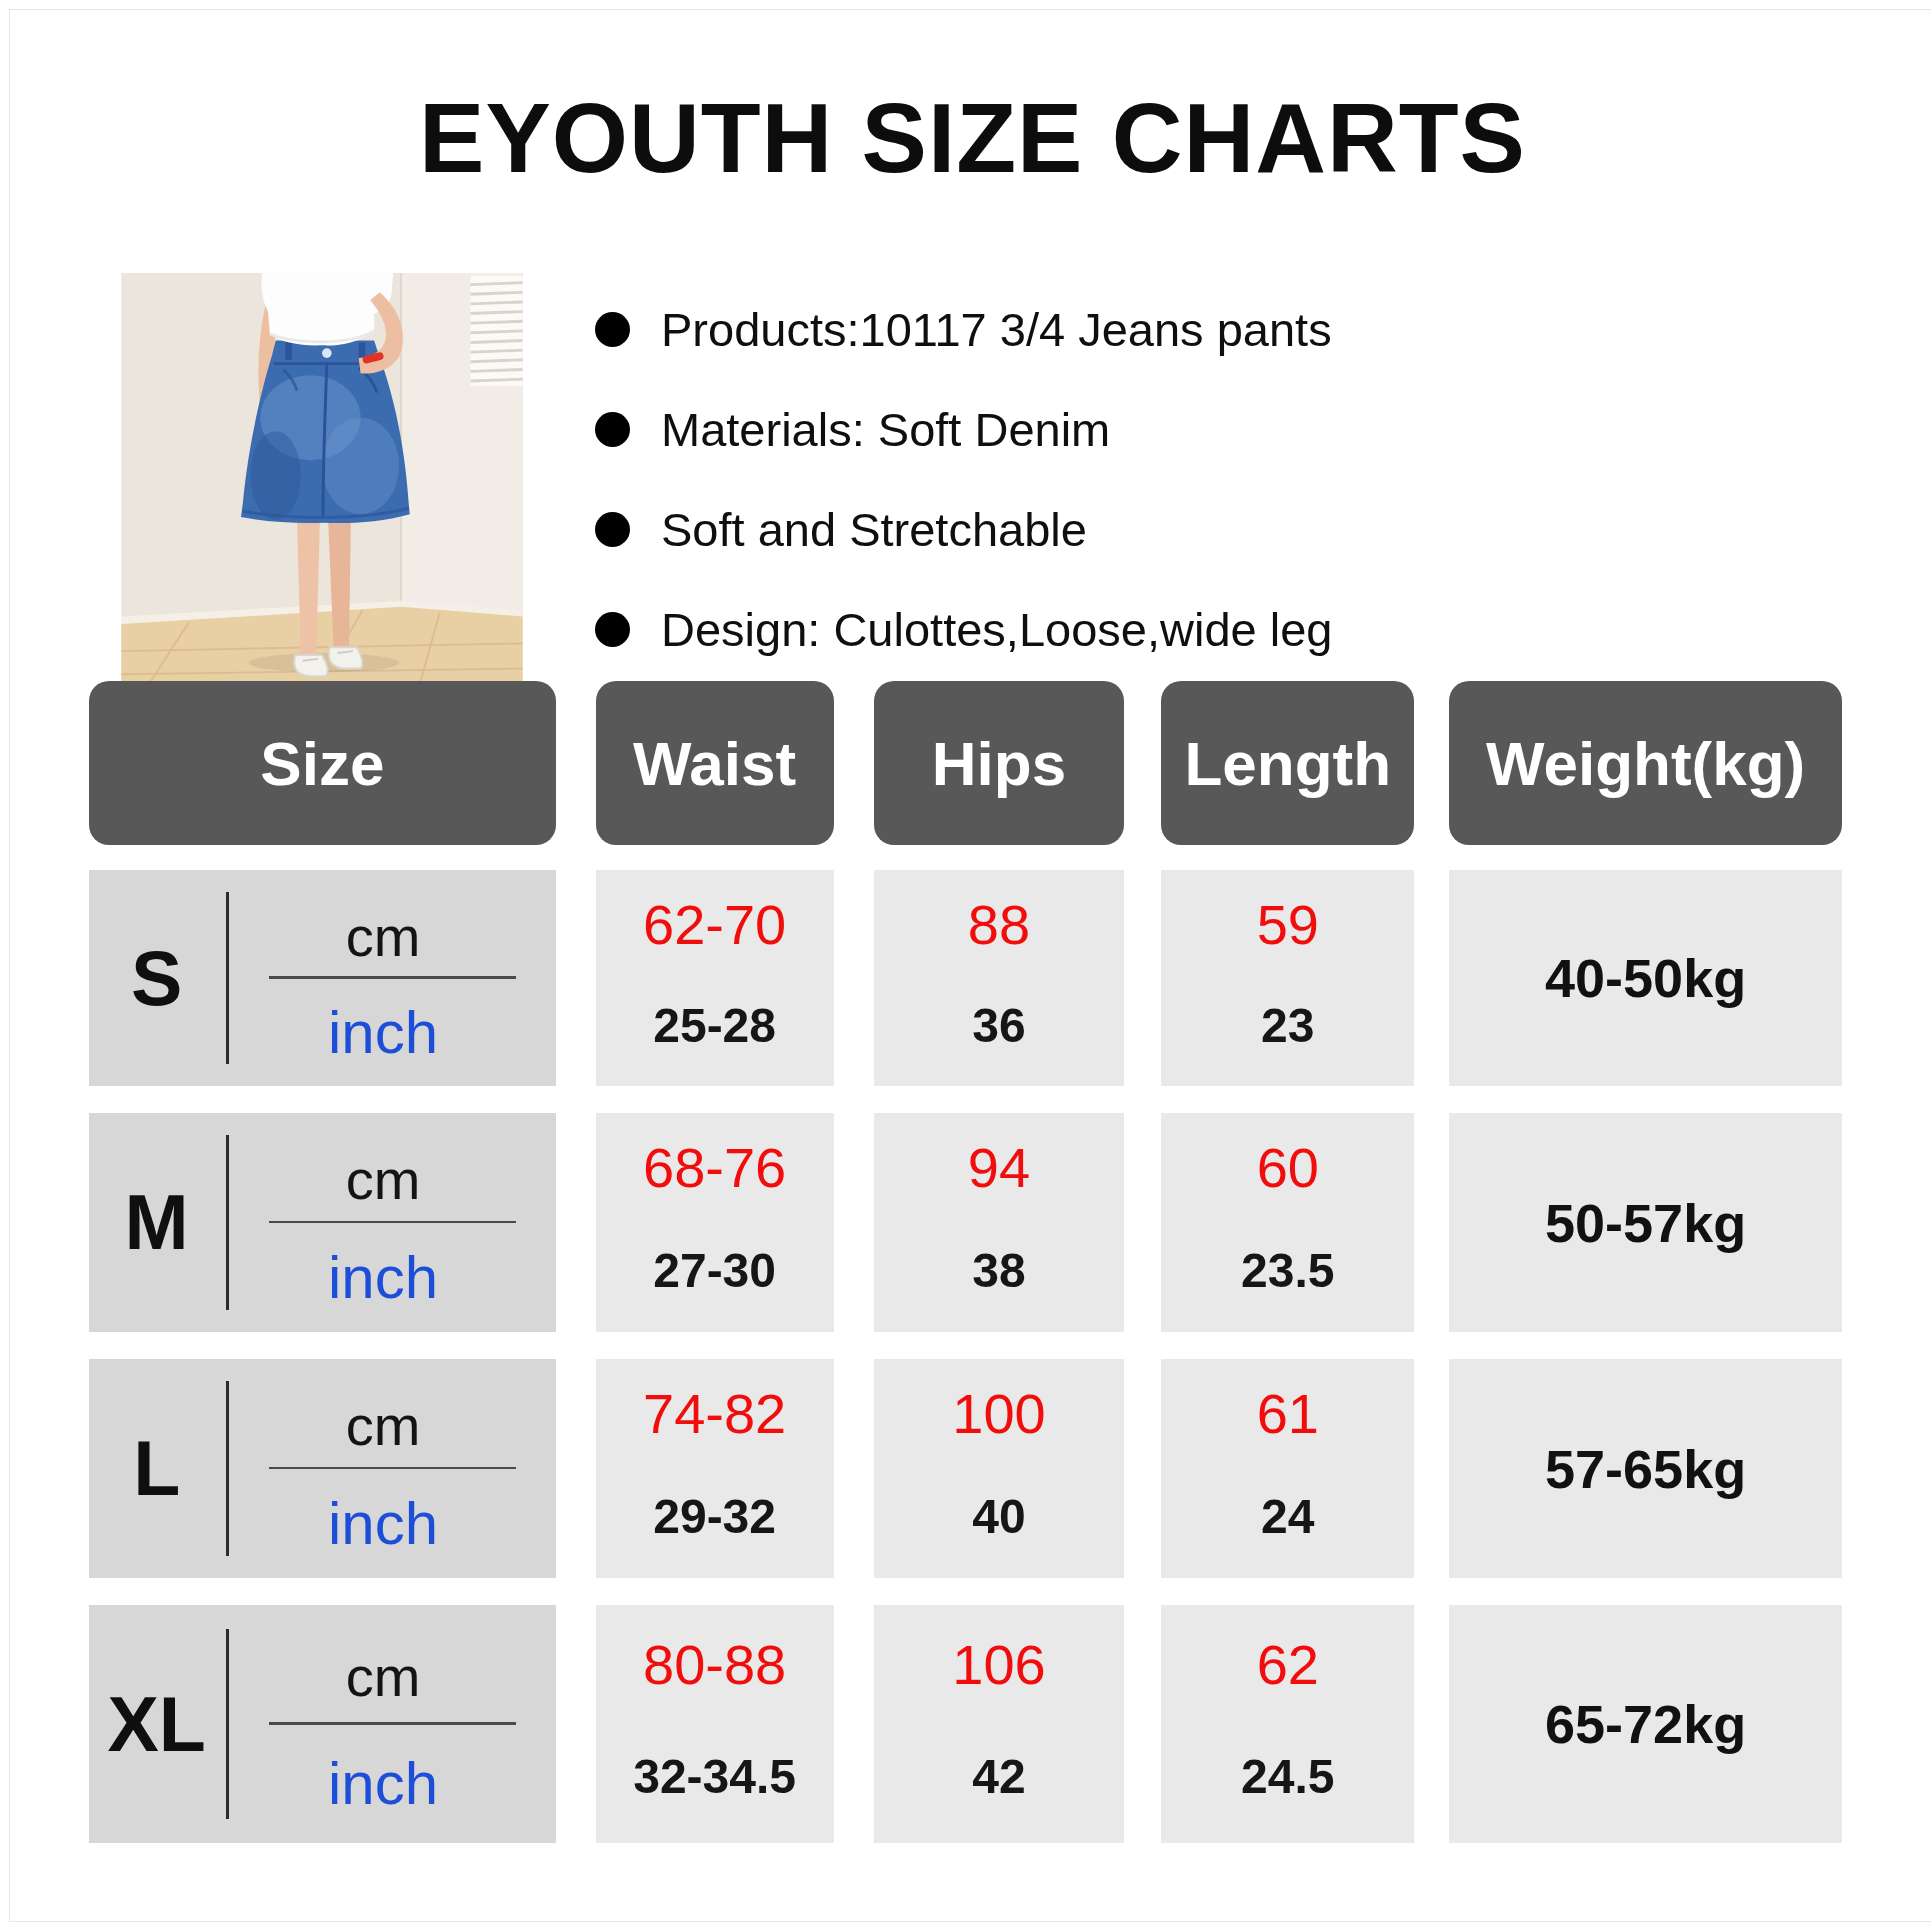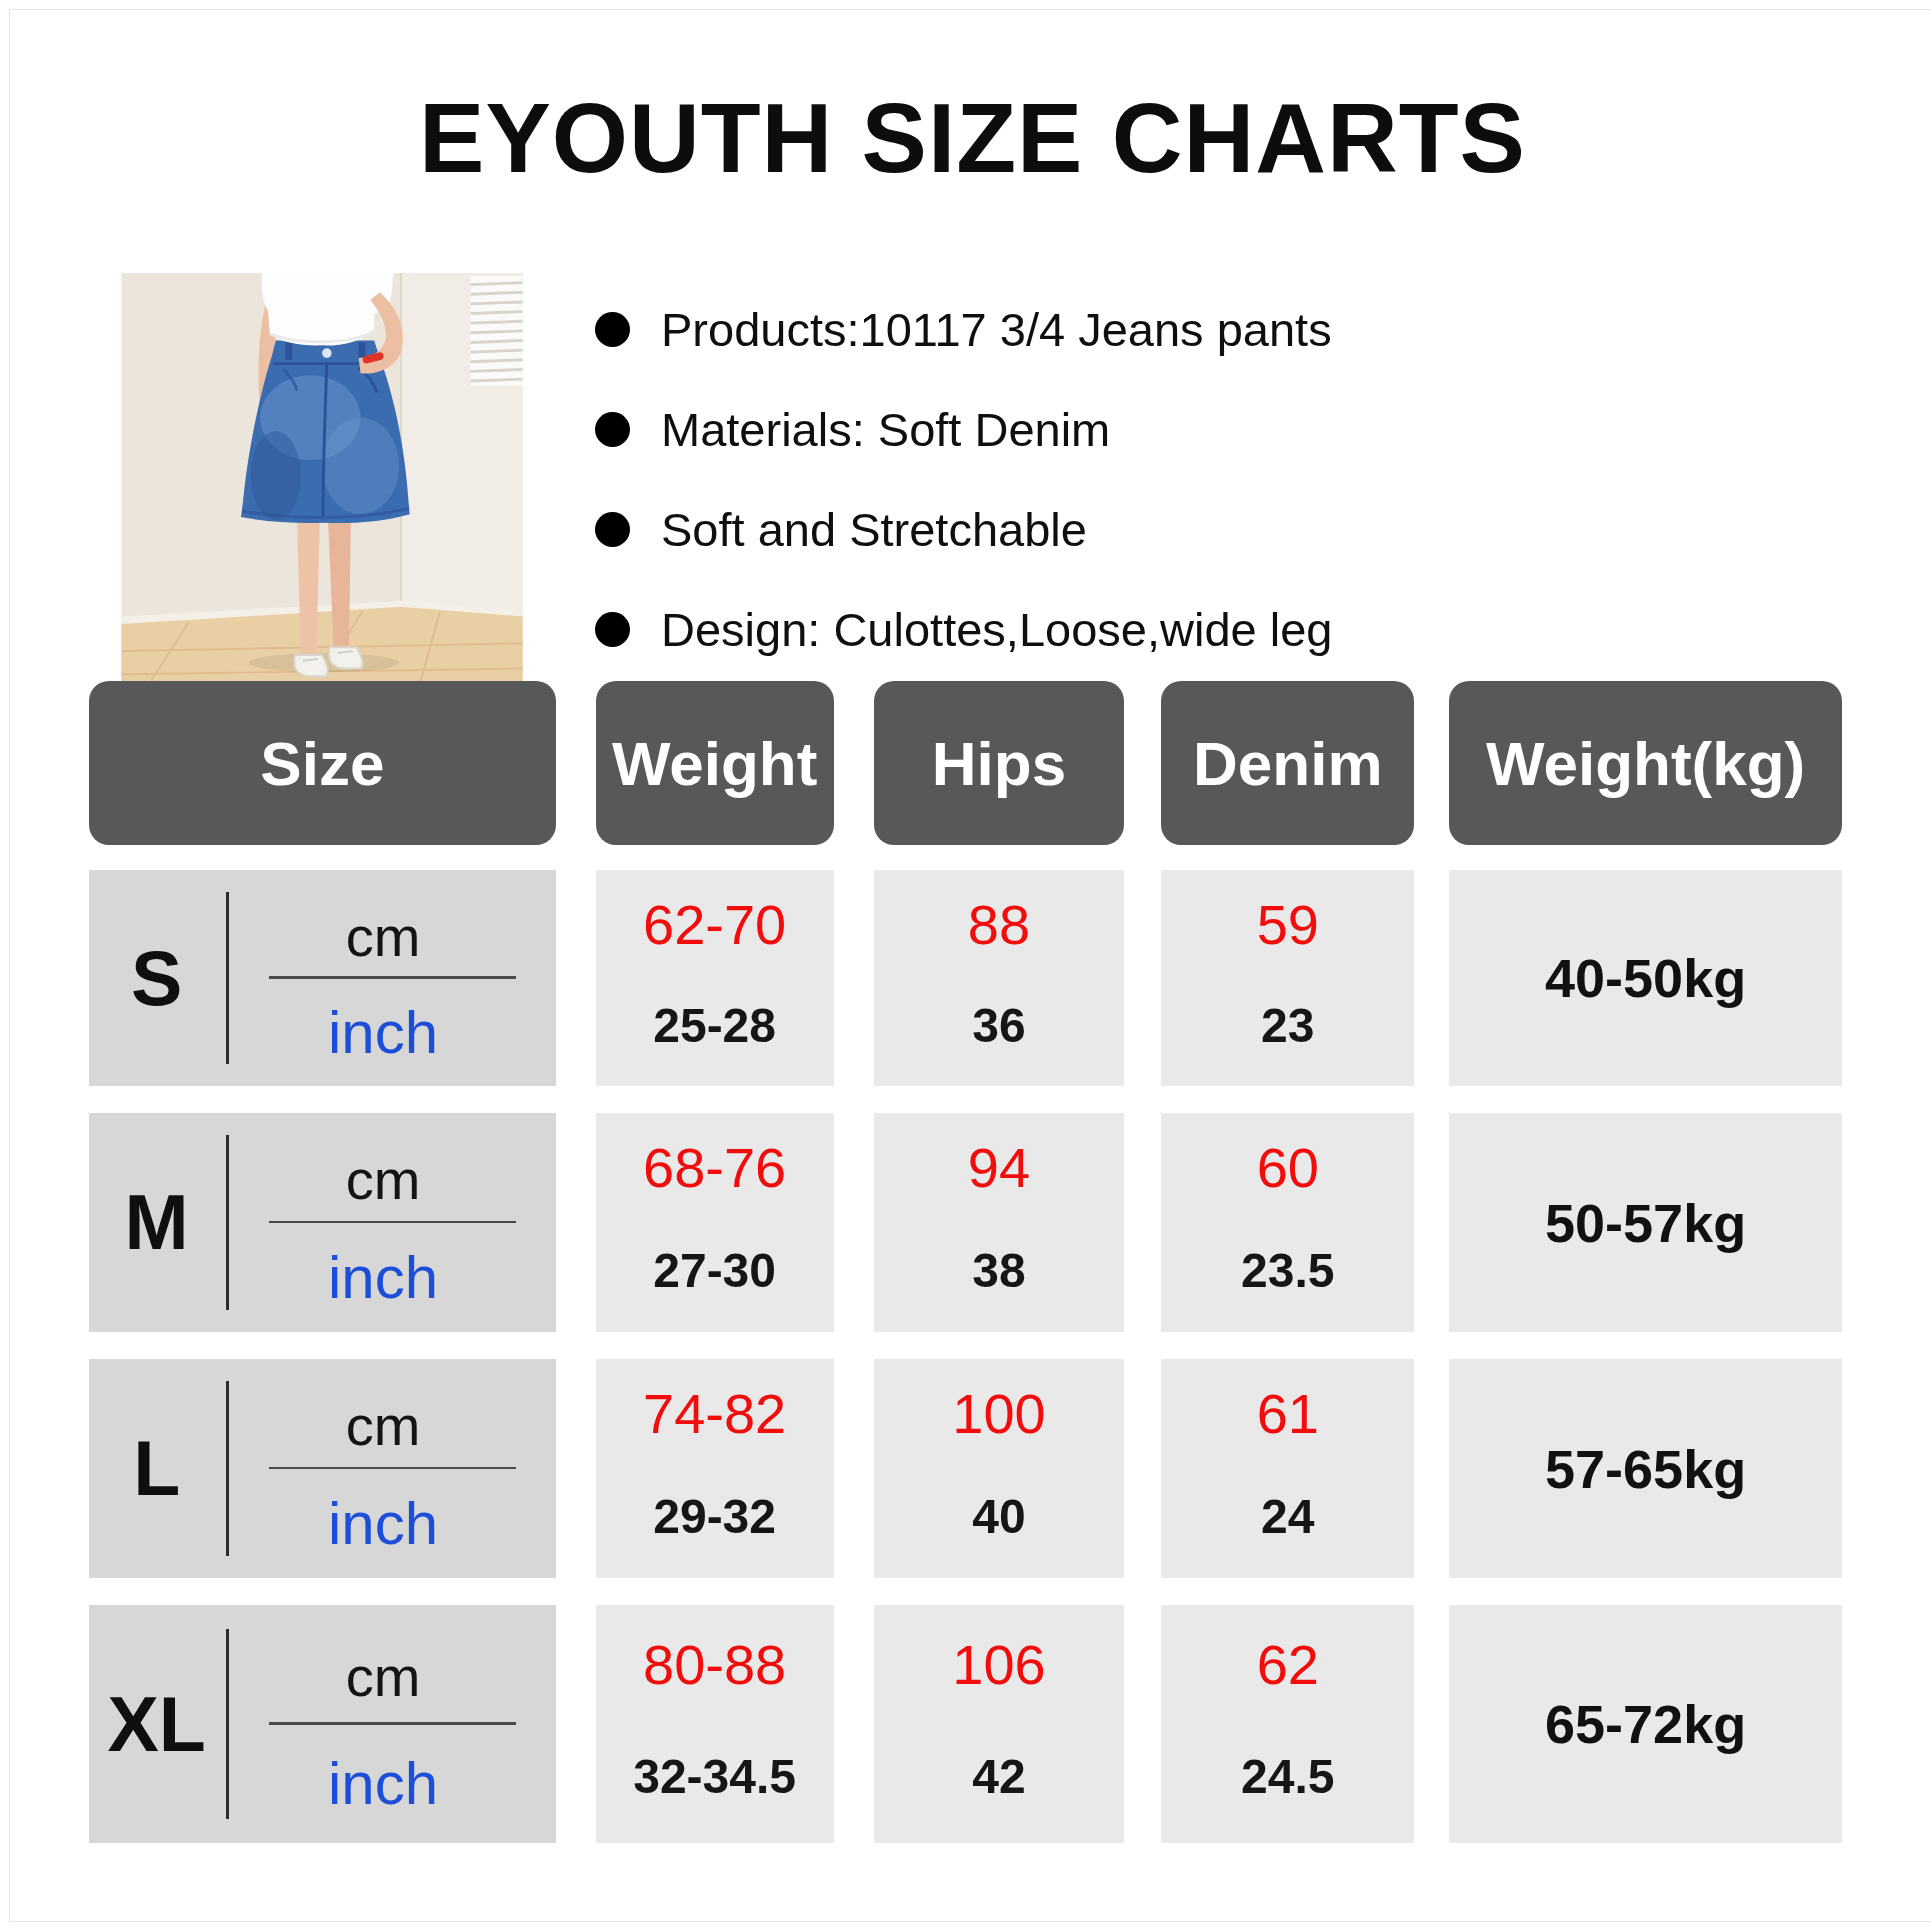--- a/index.html
+++ b/index.html
@@ -167,23 +167,23 @@
     <div class="feature">
       <span class="bullet"></span>
       <span>Design: Culottes,Loose,wide leg</span>
     </div>
   </div>
 
   <div class="size-table">
 
     <div class="trow header-row">
       <div class="hcell c1">Size</div>
-      <div class="hcell c2">Weight</div>
+      <div class="hcell c2">Waist</div>
       <div class="hcell c3">Hips</div>
-      <div class="hcell c4">Denim</div>
+      <div class="hcell c4">Length</div>
       <div class="hcell c5">Weight(kg)</div>
     </div>
 
     <div class="trow r-s">
       <div class="size-cell c1">
         <div class="size-letter">S</div>
         <div class="vline"></div>
         <div class="unit-top">cm</div>
         <div class="hline"></div>
         <div class="unit-bottom">inch</div>

